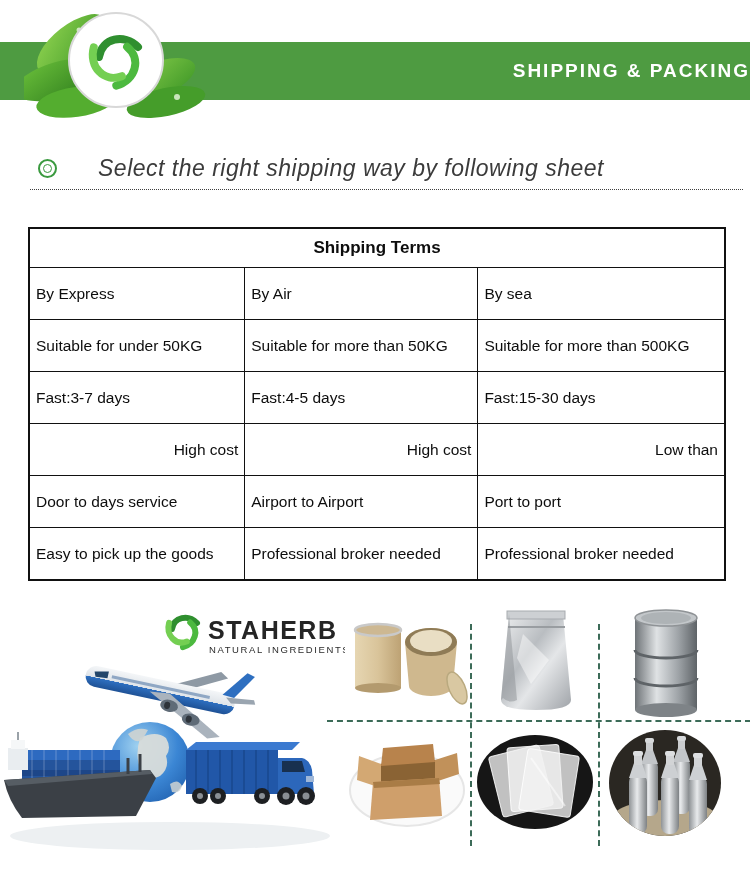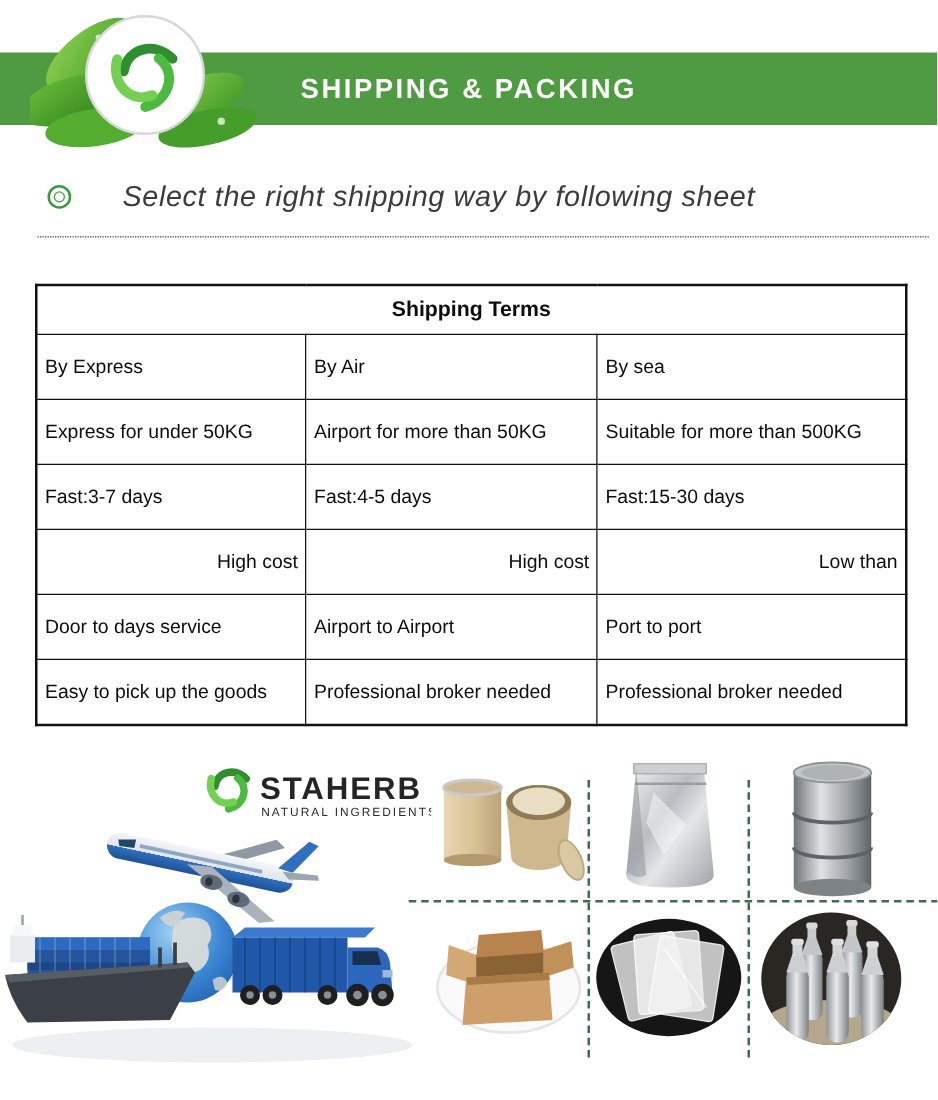--- a/index.html
+++ b/index.html
@@ -1,22 +1,22 @@
 <!DOCTYPE html>
 <html><head>
 <meta charset="utf-8">
 <style>
   html,body{margin:0;padding:0;background:#ffffff;}
   #page{position:relative;width:750px;height:880px;background:#fff;overflow:hidden;
         font-family:"Liberation Sans",sans-serif;}
 
   
   .banner{position:absolute;left:0;top:42px;width:750px;height:58px;background:#4e9b41;}
-  .banner-title{width:100%;text-align:center;line-height:58px;color:#ffffff;
-        font-size:22px;font-weight:bold;letter-spacing:2px;}
+  .banner-title{width:100%;text-align:right;line-height:58px;color:#ffffff;
+        font-size:19px;font-weight:bold;letter-spacing:2px;}
   .leaf-logo{position:absolute;left:24px;top:2px;z-index:5;}
 
   
   .bullet-row{position:absolute;left:38px;display:flex;align-items:center;}
   .ring{width:15px;height:15px;border:2px solid #3a9a3f;border-radius:50%;
         display:flex;align-items:center;justify-content:center;flex:0 0 auto;}
   .ring-inner{width:7px;height:7px;border:1px solid #3a9a3f;border-radius:50%;}
   .bullet-label{margin-left:41px;font-style:italic;font-size:23px;color:#3b3b3b;
         letter-spacing:.5px;white-space:nowrap;}
   .dotted-divider{position:absolute;left:30px;top:189px;width:713px;height:0;
@@ -66,41 +66,41 @@
     <circle cx="153" cy="95" r="3" fill="#eaf7e0" opacity="0.8"></circle>
     <circle cx="55" cy="28" r="2.5" fill="#eaf7e0" opacity="0.8"></circle>
     <circle cx="92" cy="58" r="47" fill="#ffffff" stroke="#d8d8d8" stroke-width="2"></circle>
     <g transform="translate(92,58)" stroke-linecap="round" fill="none">
       <path d="M 22,-13 C 8,-27 -14,-22 -17,-3" stroke="#2f8f2f" stroke-width="8"></path>
       <path d="M 22,-13 C 8,-27 -14,-22 -17,-3" stroke="#4cb93f" stroke-width="8" transform="rotate(120)"></path>
       <path d="M 22,-13 C 8,-27 -14,-22 -17,-3" stroke="#74cf52" stroke-width="8" transform="rotate(240)"></path>
     </g>
   </svg>
 
-  <div class="bullet-row" style="top:144px;">
+  <div class="bullet-row" style="top:155px;">
     <span class="ring">
         <span class="ring-inner"></span>
       </span>
     <span class="bullet-label">Select the right shipping way by following sheet</span>
   </div>
   <div class="dotted-divider"></div>
 
   <table class="ship-table">
     <tbody>
       <tr style="height:39px;padding-left:16px;">
           <td class="t-head" colspan="3">Shipping Terms</td>
         </tr>
       <tr style="height:40px;">
         <td class="c0">By Express</td>
         <td class="c1">By Air</td>
         <td class="c2">By sea</td>
       </tr>
       <tr style="height:37px;">
-        <td>Express for under 50KG</td>
-        <td>Airport for more than 50KG</td>
+        <td>Suitable for under 50KG</td>
+        <td>Suitable for more than 50KG</td>
         <td>Suitable for more than 500KG</td>
       </tr>
       <tr style="height:36px;">
         <td>Fast:3-7 days</td>
         <td>Fast:4-5 days</td>
         <td>Fast:15-30 days</td>
       </tr>
       <tr style="height:42px;text-align:right;">
         <td>High cost</td>
         <td>High cost</td>

